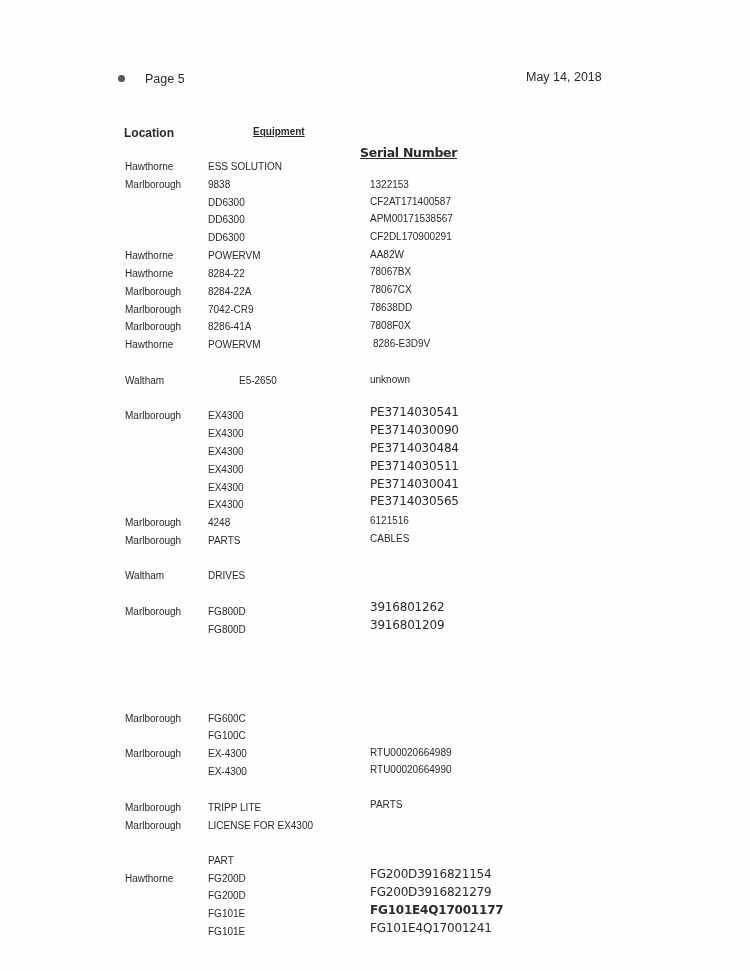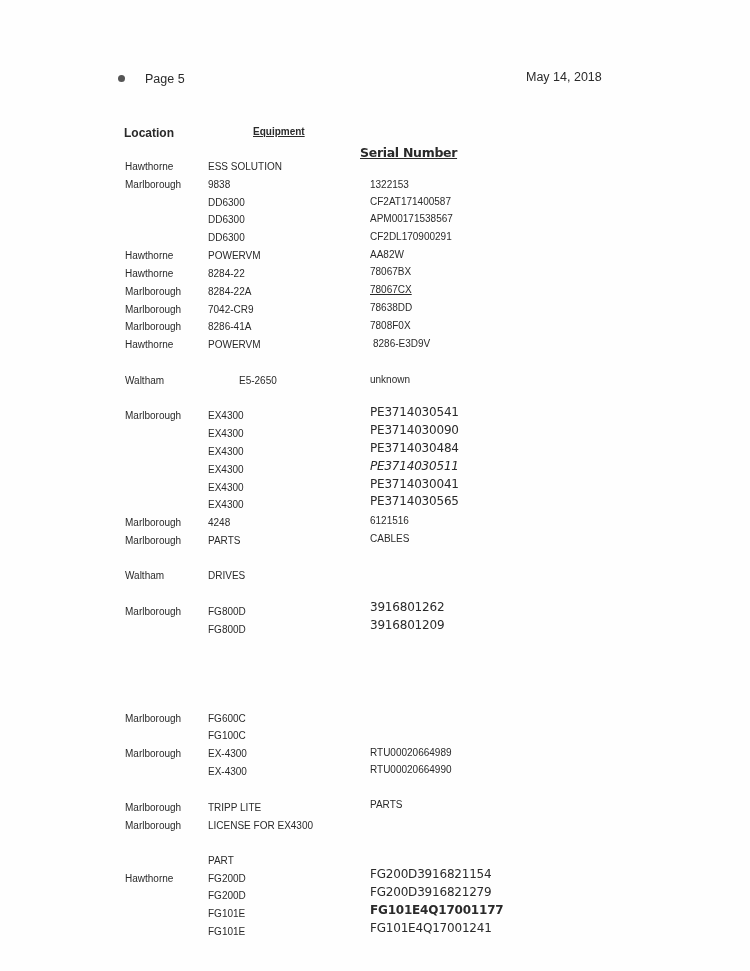--- a/index.html
+++ b/index.html
@@ -52,21 +52,21 @@
     <div class="abs cell col-eq" style="top: 232px;">DD6300</div>
     <div class="abs cell col-sn" style="top: 231px;">CF2DL170900291</div>
     <div class="abs cell col-loc" style="top: 250px;">Hawthorne</div>
     <div class="abs cell col-eq" style="top: 250px;">POWERVM</div>
     <div class="abs cell col-sn" style="top: 249px;">AA82W</div>
     <div class="abs cell col-loc" style="top: 268px;">Hawthorne</div>
     <div class="abs cell col-eq" style="top: 268px;">8284-22</div>
     <div class="abs cell col-sn" style="top: 266px;">78067BX</div>
     <div class="abs cell col-loc" style="top: 286px;">Marlborough</div>
     <div class="abs cell col-eq" style="top: 286px;">8284-22A</div>
-    <div class="abs cell col-sn" style="top: 284px; text-decoration: underline;">78067CX</div>
+    <div class="abs cell col-sn" style="top: 284px;">78067CX</div>
     <div class="abs cell col-loc" style="top: 304px;">Marlborough</div>
     <div class="abs cell col-eq" style="top: 304px;">7042-CR9</div>
     <div class="abs cell col-sn" style="top: 302px;">78638DD</div>
     <div class="abs cell col-loc" style="top: 321px;">Marlborough</div>
     <div class="abs cell col-eq" style="top: 321px;">8286-41A</div>
     <div class="abs cell col-sn" style="top: 320px;">7808F0X</div>
     <div class="abs cell col-loc" style="top: 339px;">Hawthorne</div>
     <div class="abs cell col-eq" style="top: 339px;">POWERVM</div>
     <div class="abs cell col-sn" style="top: 338px; left: 373px;">8286-E3D9V</div>
     <div class="abs cell col-loc" style="top: 375px;">Waltham</div>
@@ -76,21 +76,21 @@
     <div class="abs cell col-eq" style="top: 410px;">EX4300</div>
     <div class="abs cell col-sn big" style="top: 405px;">PE3714030541</div>
     <div class="abs cell col-loc" style="top: 428px;"></div>
     <div class="abs cell col-eq" style="top: 428px;">EX4300</div>
     <div class="abs cell col-sn big" style="top: 423px;">PE3714030090</div>
     <div class="abs cell col-loc" style="top: 446px;"></div>
     <div class="abs cell col-eq" style="top: 446px;">EX4300</div>
     <div class="abs cell col-sn big" style="top: 441px;">PE3714030484</div>
     <div class="abs cell col-loc" style="top: 464px;"></div>
     <div class="abs cell col-eq" style="top: 464px;">EX4300</div>
-    <div class="abs cell col-sn big" style="top: 459px; font-style: italic;">PE3714030511</div>
+    <div class="abs cell col-sn big" style="top: 459px;">PE3714030511</div>
     <div class="abs cell col-loc" style="top: 482px;"></div>
     <div class="abs cell col-eq" style="top: 482px;">EX4300</div>
     <div class="abs cell col-sn big" style="top: 477px;">PE3714030041</div>
     <div class="abs cell col-loc" style="top: 499px;"></div>
     <div class="abs cell col-eq" style="top: 499px;">EX4300</div>
     <div class="abs cell col-sn big" style="top: 494px;">PE3714030565</div>
     <div class="abs cell col-loc" style="top: 517px;">Marlborough</div>
     <div class="abs cell col-eq" style="top: 517px;">4248</div>
     <div class="abs cell col-sn" style="top: 515px;">6121516</div>
     <div class="abs cell col-loc" style="top: 535px;">Marlborough</div>

